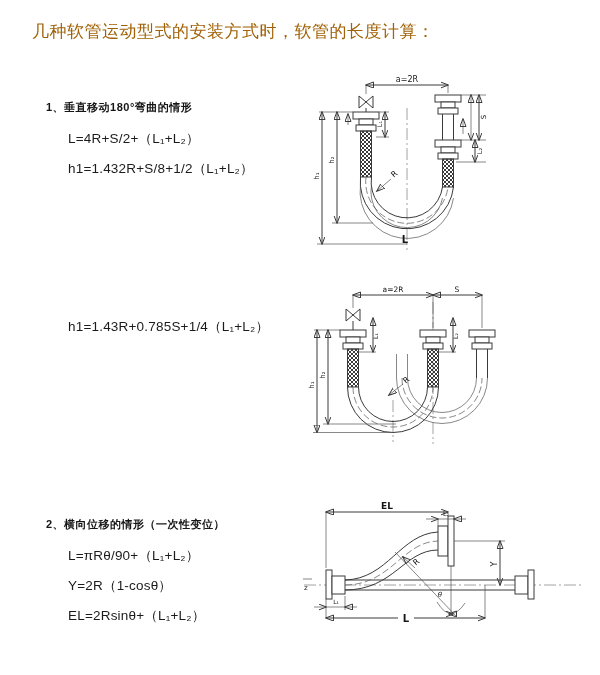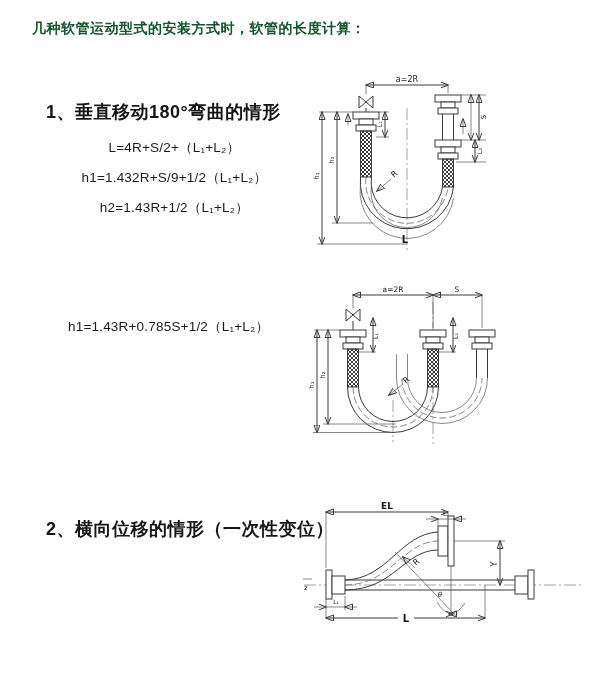--- a/index.html
+++ b/index.html
@@ -2,26 +2,26 @@
 <html><head>
 <meta charset="utf-8">
 <style>
   html,body{margin:0;padding:0;}
   body{
     width:600px;height:675px;background:#ffffff;position:relative;
     font-family:"Liberation Sans","DejaVu Sans",sans-serif;color:#1b1b1b;
     overflow:hidden;
   }
   .page-title{
-    position:absolute;left:32px;top:20px;font-size:14px;font-weight:700;
-    letter-spacing:0.5px;color:#14532d;white-space:nowrap;
+    position:absolute;left:32px;top:20px;font-size:17px;font-weight:400;
+    letter-spacing:0.5px;color:#a16207;white-space:nowrap;
   }
   .section{position:absolute;left:46px;}
-  .sec-heading{font-size:18px;font-weight:700;color:#151515;letter-spacing:0.5px;white-space:nowrap;}
-  .formulas{margin-left:22px;margin-top:9px;text-align:center;}
+  .sec-heading{font-size:11px;font-weight:700;color:#151515;letter-spacing:0.5px;white-space:nowrap;}
+  .formulas{margin-left:22px;margin-top:9px;}
   .formula{font-size:13.5px;font-weight:500;color:#1b1b1b;height:30px;line-height:30px;white-space:nowrap;letter-spacing:0.2px;}
   #sec1{top:100px;}
   #sec2{top:303px;}
   #sec3{top:517px;}
   .diag{position:absolute;overflow:visible;}
   #d1{left:315px;top:72px;}
   #d2{left:312px;top:282px;}
   #d3{left:300px;top:500px;}
   svg{overflow:visible;}
   svg line,svg path{stroke:#3a3a3a;stroke-width:1;fill:none;}
@@ -46,33 +46,37 @@
     </pattern>
   </defs>
 </svg>
 
 <div class="page-title">几种软管运动型式的安装方式时，软管的长度计算：</div>
 
 <div class="section" id="sec1">
   <div class="sec-heading">1、垂直移动180°弯曲的情形</div>
   <div class="formulas">
     <div class="formula">L=4R+S/2+（L₁+L₂）</div>
-    <div class="formula">h1=1.432R+S/9+1/2（L₁+L₂）</div>
-    <div class="formula">h2=1.43R+1/2（L₁+L₂）</div>
+    <div class="formula">h1=1.432R+S/8+1/2（L₁+L₂）</div>
   </div>
 </div>
 
 <div class="section" id="sec2">
   <div class="formulas">
-    <div class="formula">h1=1.43R+0.785S+1/2（L₁+L₂）</div>
+    <div class="formula">h1=1.43R+0.785S+1/4（L₁+L₂）</div>
   </div>
 </div>
 
 <div class="section" id="sec3">
   <div class="sec-heading">2、横向位移的情形（一次性变位）</div>
+  <div class="formulas">
+    <div class="formula">L=πRθ/90+（L₁+L₂）</div>
+    <div class="formula">Y=2R（1-cosθ）</div>
+    <div class="formula">EL=2Rsinθ+（L₁+L₂）</div>
+  </div>
 </div>
 
 <svg id="d1" class="diag" width="272" height="186" viewBox="0 0 272 186">
 
   <line class="c" x1="92" y1="36" x2="92" y2="178"></line>
 
   <line class="t" x1="51" y1="13" x2="51" y2="22"></line>
   <line class="t" x1="133" y1="13" x2="133" y2="21"></line>
   <line x1="51" y1="13" x2="133" y2="13" marker-start="url(#ar)" marker-end="url(#ar)"></line>
   <text x="92" y="10" font-size="8" text-anchor="middle">a=2R</text>

